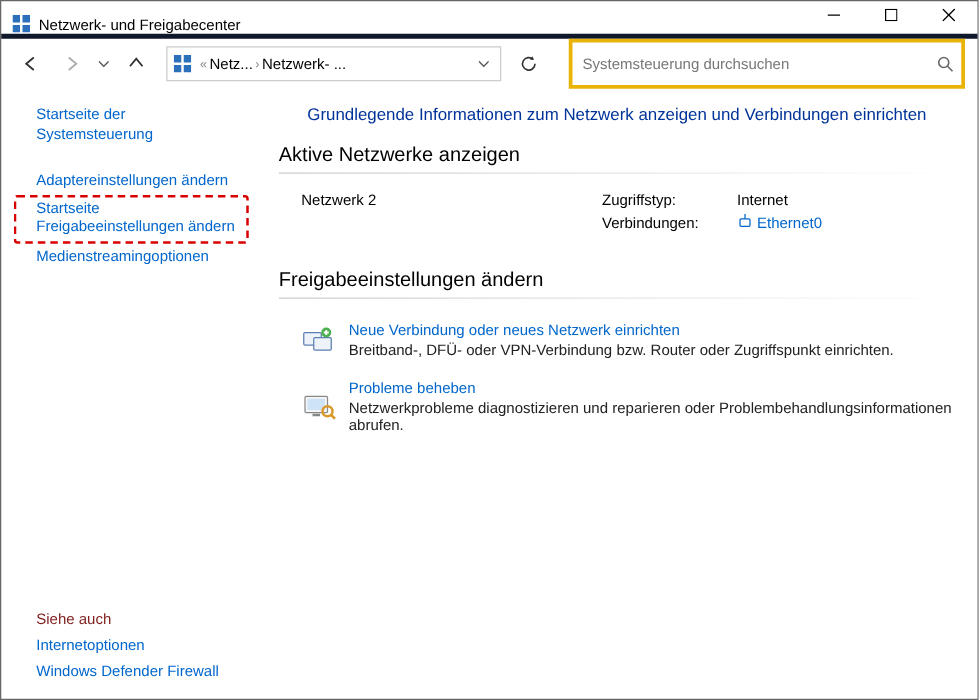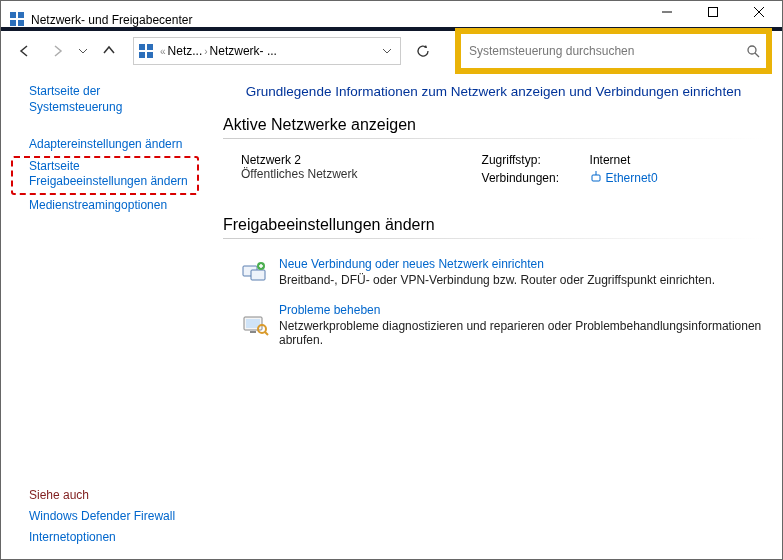--- a/index.html
+++ b/index.html
@@ -75,21 +75,21 @@
   }
   .refresh-btn {
     width: 28px; height: 28px;
     display: flex; align-items: center; justify-content: center;
     color: #555;
     margin-left: 4px;
   }
   .searchbox {
     flex: 1;
     height: 28px;
-    border: 6px solid #eab308;
+    border: 3px solid #eab308;
     display: flex;
     align-items: center;
     margin-left: 14px;
     padding: 17px 6px;
     color: #777;
   }
   .searchbox input {
     flex: 1;
     border: none;
     outline: none;
@@ -278,34 +278,33 @@
   <div class="body">
 
     <div class="sidebar">
       <a class="link-item">Startseite der Systemsteuerung</a>
       <div style="height:16px"></div>
       <a class="link-item">Adaptereinstellungen ändern</a>
       <a class="link-item highlight">Startseite Freigabeeinstellungen ändern</a>
       <a class="link-item">Medienstreamingoptionen</a>
       <div class="spacer"></div>
       <div class="section-label">Siehe auch</div>
+      <a class="link-item">Internetoptionen</a>
       <a class="link-item">Windows Defender Firewall</a>
-      <a class="link-item">Internetoptionen</a>
     </div>
 
     <div class="main">
       <h1>Grundlegende Informationen zum Netzwerk anzeigen und Verbindungen einrichten</h1>
 
       <div class="section-title">Aktive Netzwerke anzeigen</div>
       <div class="divider"></div>
 
       <div class="network-row">
         <div class="net-left">
           <div class="net-name">Netzwerk 2</div>
-          <div class="net-type">Öffentliches Netzwerk</div>
         </div>
         <div class="net-right">
           <div>Zugriffstyp:</div>
           <div>Internet</div>
           <div>Verbindungen:</div>
           <div>
             <span class="conn-link">
               <svg width="12" height="14">
                 <rect x="2" y="4" width="8" height="6" rx="1" fill="none" stroke="#0066cc" stroke-width="1"></rect>
                 <line x1="6" y1="0" x2="6" y2="4" stroke="#0066cc" stroke-width="1"></line>

